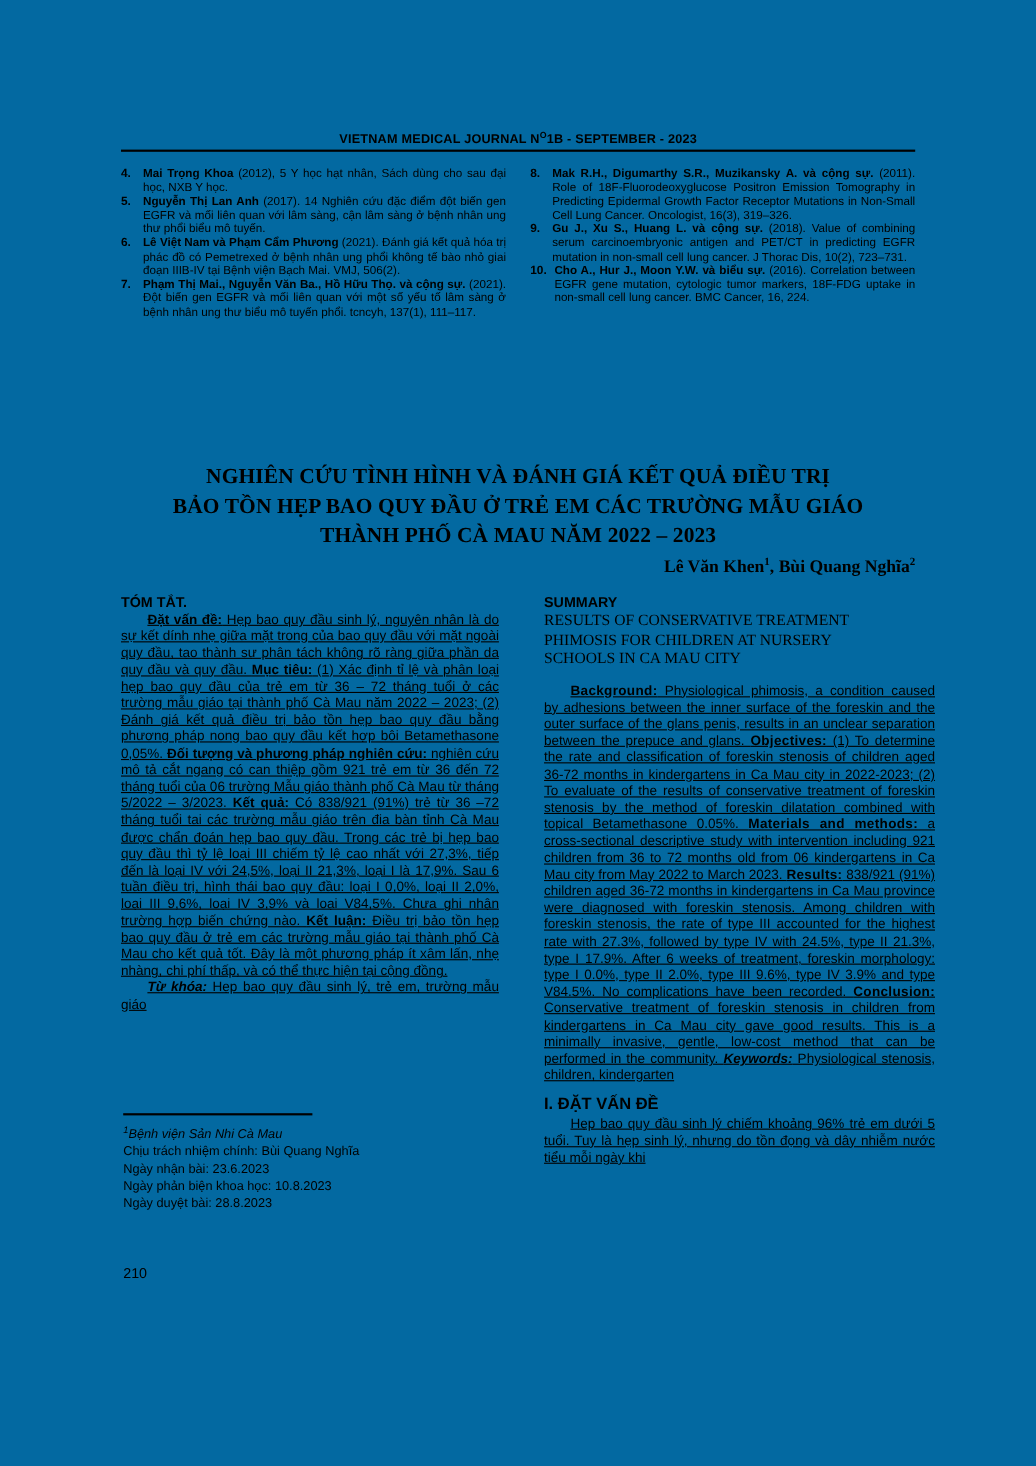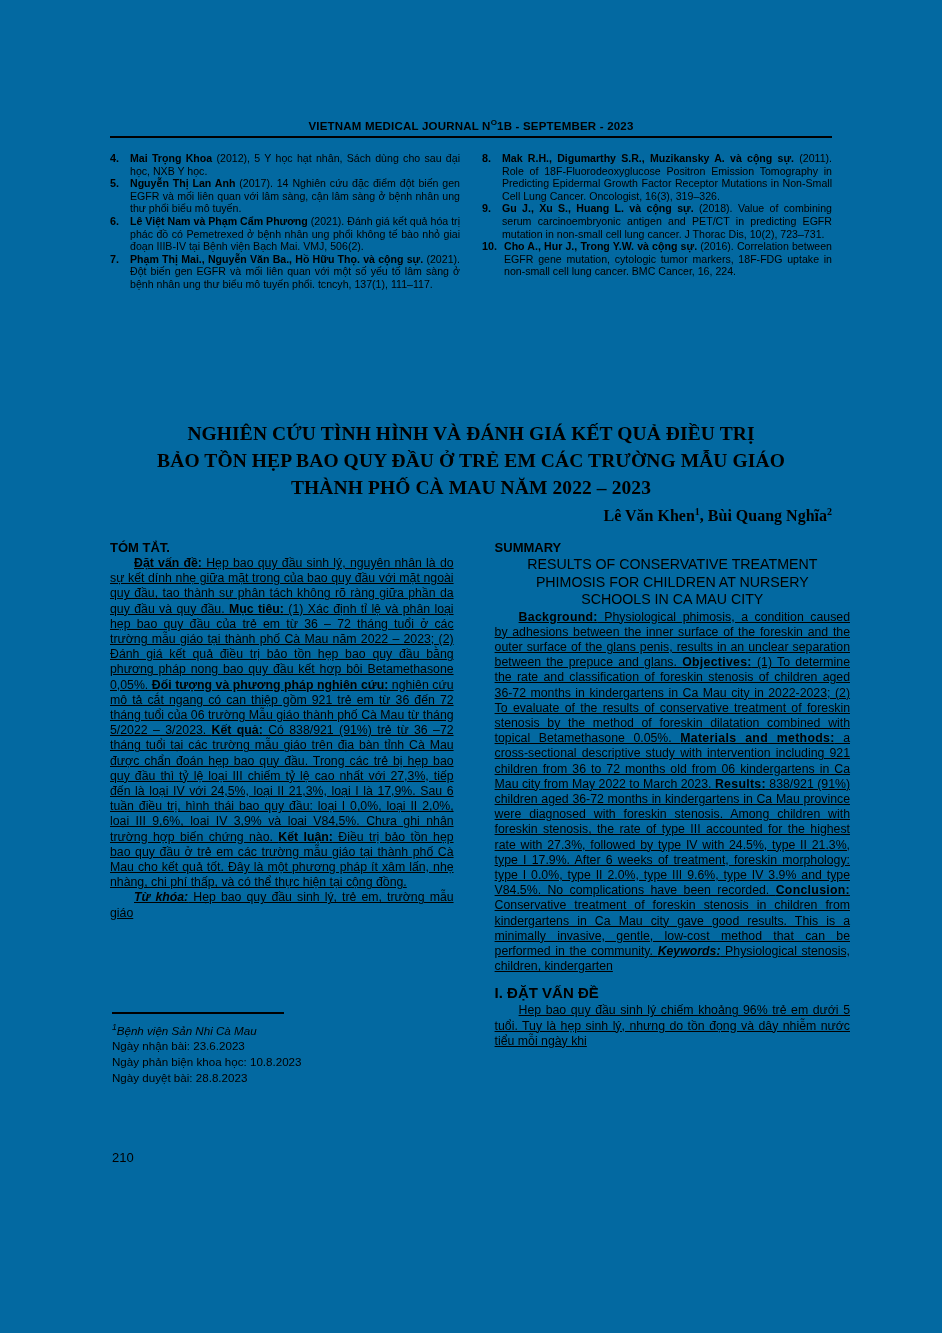--- a/index.html
+++ b/index.html
@@ -117,24 +117,24 @@
   }
   .col-right { width: 360px; }
 
   .sect-label {
     font-size: 13px;
     font-weight: bold;
     margin-bottom: 1px;
     font-family: "Liberation Sans", sans-serif;
   }
   .en-title {
-    text-align: center;
     font-size: 14.2px;
     line-height: 17.5px;
-    margin-bottom: 1px;
+    margin-bottom: 12px;
+    font-family: Liberation Serif, serif;
   }
   .abs-p {
     font-size: 12.3px;
     line-height: 15.2px;
     text-align: justify;
     text-indent: 24px;
     margin: 0;
     text-decoration: underline;
   }
   .abs-p b { font-weight: bold; }
@@ -218,21 +218,21 @@
         <div class="ref-body"><b>Mak R.H., Digumarthy S.R., Muzikansky A. và cộng sự.</b><span> (2011). Role of 18F-Fluorodeoxyglucose Positron Emission Tomography in Predicting Epidermal Growth Factor Receptor Mutations in Non-Small Cell Lung Cancer. Oncologist, 16(3), 319–326.</span></div>
       </div>
 
       <div class="ref-item">
         <div class="ref-num">9.</div>
         <div class="ref-body"><b>Gu J., Xu S., Huang L. và cộng sự.</b><span> (2018). Value of combining serum carcinoembryonic antigen and PET/CT in predicting EGFR mutation in non-small cell lung cancer. J Thorac Dis, 10(2), 723–731.</span></div>
       </div>
 
       <div class="ref-item">
         <div class="ref-num wide">10.</div>
-        <div class="ref-body"><b>Cho A., Hur J., Trong Y.W. và cộng sự.</b><span> (2016). Correlation between EGFR gene mutation, cytologic tumor markers, 18F-FDG uptake in non-small cell lung cancer. BMC Cancer, 16, 224.</span></div>
+        <div class="ref-body"><b>Cho A., Hur J., Moon Y.W. và biểu sự.</b><span> (2016). Correlation between EGFR gene mutation, cytologic tumor markers, 18F-FDG uptake in non-small cell lung cancer. BMC Cancer, 16, 224.</span></div>
       </div>
 
     </div>
   </div>
 
   <div class="article-title">
     <div>NGHIÊN CỨU TÌNH HÌNH VÀ ĐÁNH GIÁ KẾT QUẢ ĐIỀU TRỊ</div>
     <div>BẢO TỒN HẸP BAO QUY ĐẦU Ở TRẺ EM CÁC TRƯỜNG MẪU GIÁO</div>
     <div>THÀNH PHỐ CÀ MAU NĂM 2022 – 2023</div>
   </div>
@@ -260,20 +260,21 @@
 
       <div class="sect-head-vn">I. ĐẶT VẤN ĐỀ</div>
       <p class="abs-p">Hẹp bao quy đầu sinh lý chiếm khoảng 96% trẻ em dưới 5 tuổi. Tuy là hẹp sinh lý, nhưng do tồn đọng và dây nhiễm nước tiểu mỗi ngày khi</p>
     </div>
 
   </div>
 
   <div class="foot-rule"></div>
   <div class="footnote">
     <div class="aff"><sup>1</sup><span>Bệnh viện Sản Nhi Cà Mau</span></div>
+    <div>Chịu trách nhiệm chính: Bùi Quang Nghĩa</div>
     <div>Ngày nhận bài: 23.6.2023</div>
     <div>Ngày phản biện khoa học: 10.8.2023</div>
     <div>Ngày duyệt bài: 28.8.2023</div>
   </div>
 
   <div class="page-num">210</div>
 
 </div>
 
 </body></html>

